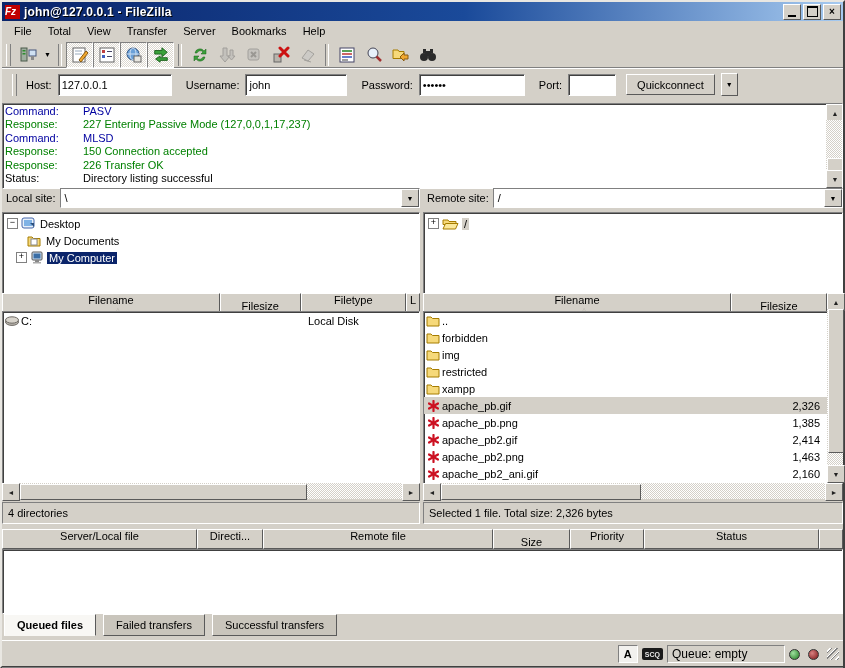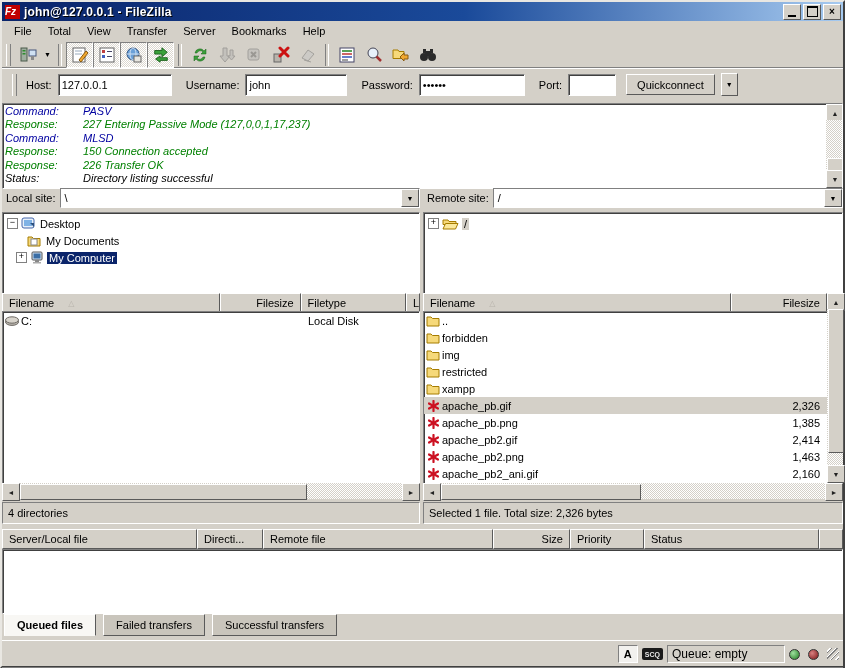--- a/index.html
+++ b/index.html
@@ -45,41 +45,41 @@
   .tsep{width:2px;height:22px;margin:0 4px;border-left:1px solid #808080;border-right:1px solid #fff;}
   
   #qcbar{left:0;top:66px;right:0;height:33px;display:flex;align-items:center;gap:6px;padding-left:10px;}
   .qclabel{margin-left:8px;text-align:center;}
   .qcinput{height:18px;border:1px solid;border-color:#808080 #fff #fff #808080;
            box-shadow:inset 1px 1px 0 #404040;background:#fff;font-family:"Liberation Sans",sans-serif;
            font-size:11px;padding:1px 3px;}
   #qcbtn{height:21px;padding:0 10px;font-size:11px;}
   .grip{width:3px;height:22px;border-left:1px solid #fff;border-right:1px solid #808080;margin-right:3px;}
   
-  #log{left:0;top:101px;right:0;height:84px;background:#fff;overflow:hidden;font-style:italic;}
+  #log{left:0;top:101px;right:0;height:84px;background:#fff;overflow:hidden;}
   .logline{display:flex;line-height:13.4px;padding-left:2px;}
   .loglabel{width:78px;}
   .cmd{color:#0000a0;}
   .resp{color:#008000;}
   .stat{color:#000;}
   
   .siterow{height:16px;display:flex;align-items:center;gap:4px;}
   .combo{flex:1;height:18px;background:#fff;display:flex;align-items:center;}
   .combotext{flex:1;padding-left:4px;}
   .combobtn{width:16px;height:16px;display:flex;align-items:center;justify-content:center;font-size:7px;}
   .tree{background:#fff;overflow:hidden;padding-top:2px;}
   .treerow{display:flex;align-items:center;height:17px;gap:3px;padding-left:4px;}
   .expander{width:9px;height:9px;background:#fff;border:1px solid #808080;
             font-size:9px;line-height:7px;text-align:center;flex:none;}
   .tlabel{padding:0 2px;}
   .sel-active{background:#0a246a;color:#fff;}
   .sel-inactive{background:#d4d0c8;}
   
   .hdr{display:flex;}
-  .hcell{height:18px;display:flex;align-items:center;padding:0 6px;overflow:hidden;}
+  .hcell{height:18px;display:flex;align-items:center;padding:0 6px;overflow:hidden;flex-direction:column;}
   .hsort{color:#b8b4ac;font-size:8px;margin-left:14px;}
   .list{background:#fff;overflow:hidden;}
   .lrow{display:flex;align-items:center;height:17px;}
   .licon{width:18px;display:flex;justify-content:center;flex:none;}
   .rname{flex:1;overflow:hidden;white-space:nowrap;}
   .rsize{width:104px;text-align:right;padding-right:8px;flex:none;}
   
   .sbtn{width:16px;height:16px;display:flex;align-items:center;justify-content:center;
         font-size:7px;color:#222;flex:none;}
   .vscroll{width:16px;}

